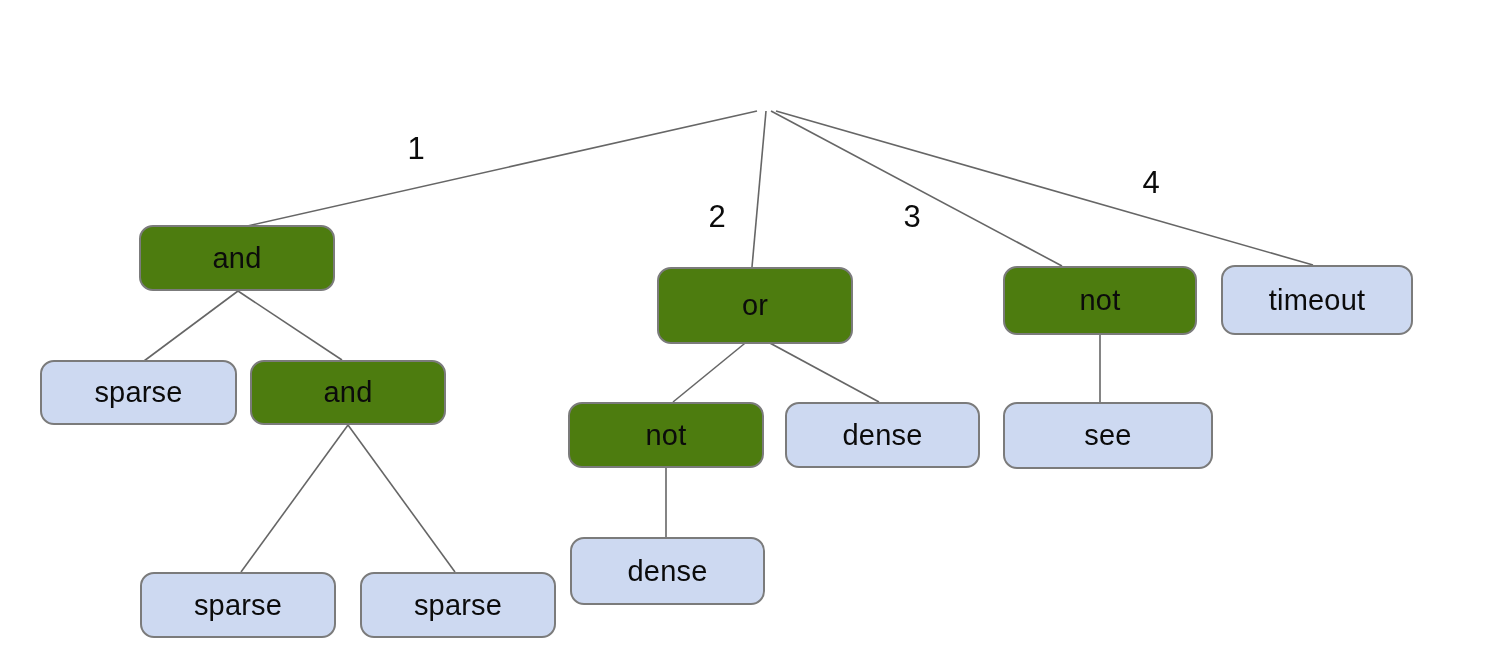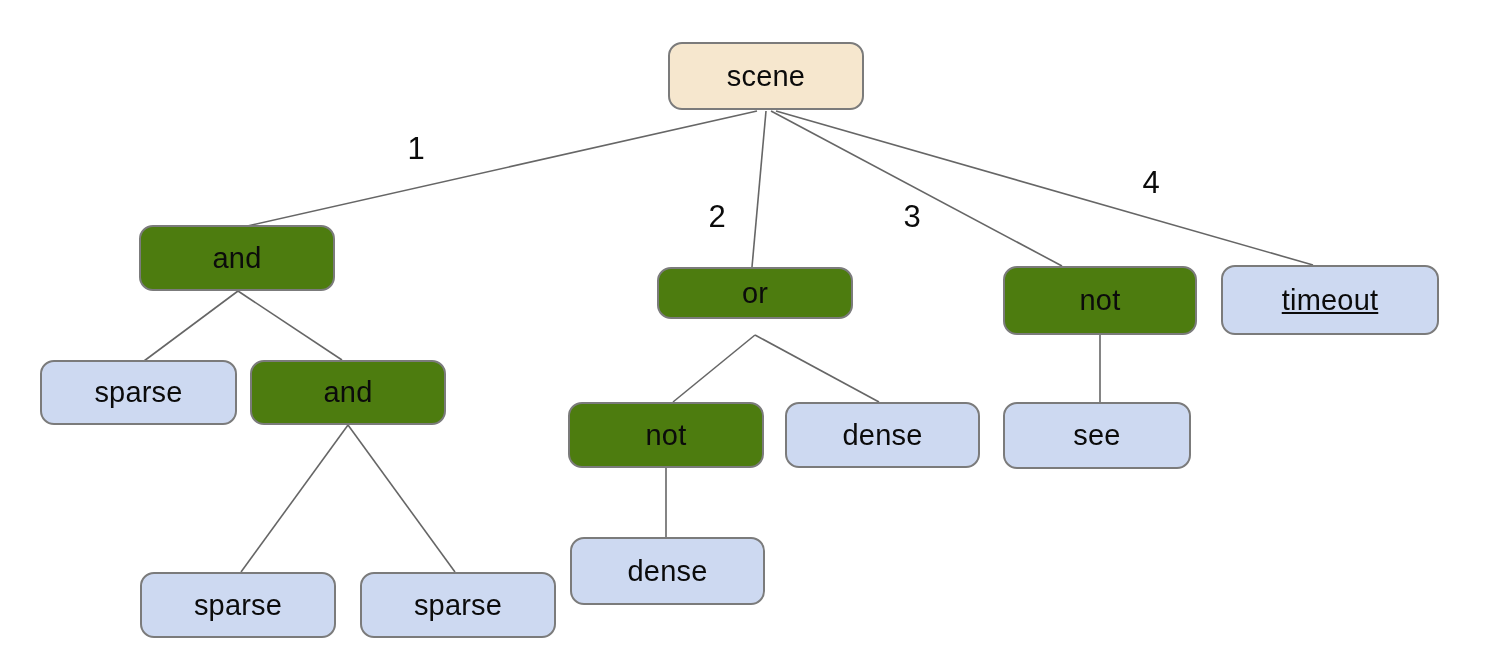--- a/index.html
+++ b/index.html
@@ -67,39 +67,38 @@
     <line x1="755" y1="335" x2="879" y2="402"></line>
     <line x1="666" y1="468" x2="666" y2="537"></line>
     <line x1="1100" y1="335" x2="1100" y2="402"></line>
   </svg>
 
   <span class="edge-label" style="left:416px; top:149px;">1</span>
   <span class="edge-label" style="left:717px; top:217px;">2</span>
   <span class="edge-label" style="left:912px; top:217px;">3</span>
   <span class="edge-label" style="left:1151px; top:183px;">4</span>
 
-  <div class="node root" style="left:668px; top:42px; width:196px; height:68px;">scene</div>
 
   <div class="node operator" style="left:139px; top:225px; width:196px; height:66px;">and</div>
 
   <div class="node leaf" style="left:40px; top:360px; width:197px; height:65px;">sparse</div>
 
   <div class="node operator" style="left:250px; top:360px; width:196px; height:65px;">and</div>
 
   <div class="node leaf" style="left:140px; top:572px; width:196px; height:66px;">sparse</div>
 
   <div class="node leaf" style="left:360px; top:572px; width:196px; height:66px;">sparse</div>
 
-  <div class="node operator" style="left:657px; top:267px; width:196px; height:52px;">or</div>
+  <div class="node operator" style="left:657px; top:267px; width:196px; height:77px;">or</div>
 
   <div class="node operator" style="left:568px; top:402px; width:196px; height:66px;">not</div>
 
   <div class="node leaf" style="left:785px; top:402px; width:195px; height:66px;">dense</div>
 
   <div class="node leaf" style="left:570px; top:537px; width:195px; height:68px;">dense</div>
 
   <div class="node operator" style="left:1003px; top:266px; width:194px; height:69px;">not</div>
 
-  <div class="node leaf" style="left:1003px; top:402px; width:188px; height:67px;">see</div>
+  <div class="node leaf" style="left:1003px; top:402px; width:210px; height:67px;">see</div>
 
-  <div class="node leaf" style="left:1221px; top:265px; width:218px; height:70px;text-decoration:underline;">timeout</div>
+  <div class="node leaf" style="left:1221px; top:265px; width:192px; height:70px;">timeout</div>
 
 </div>
 
 </body></html>

